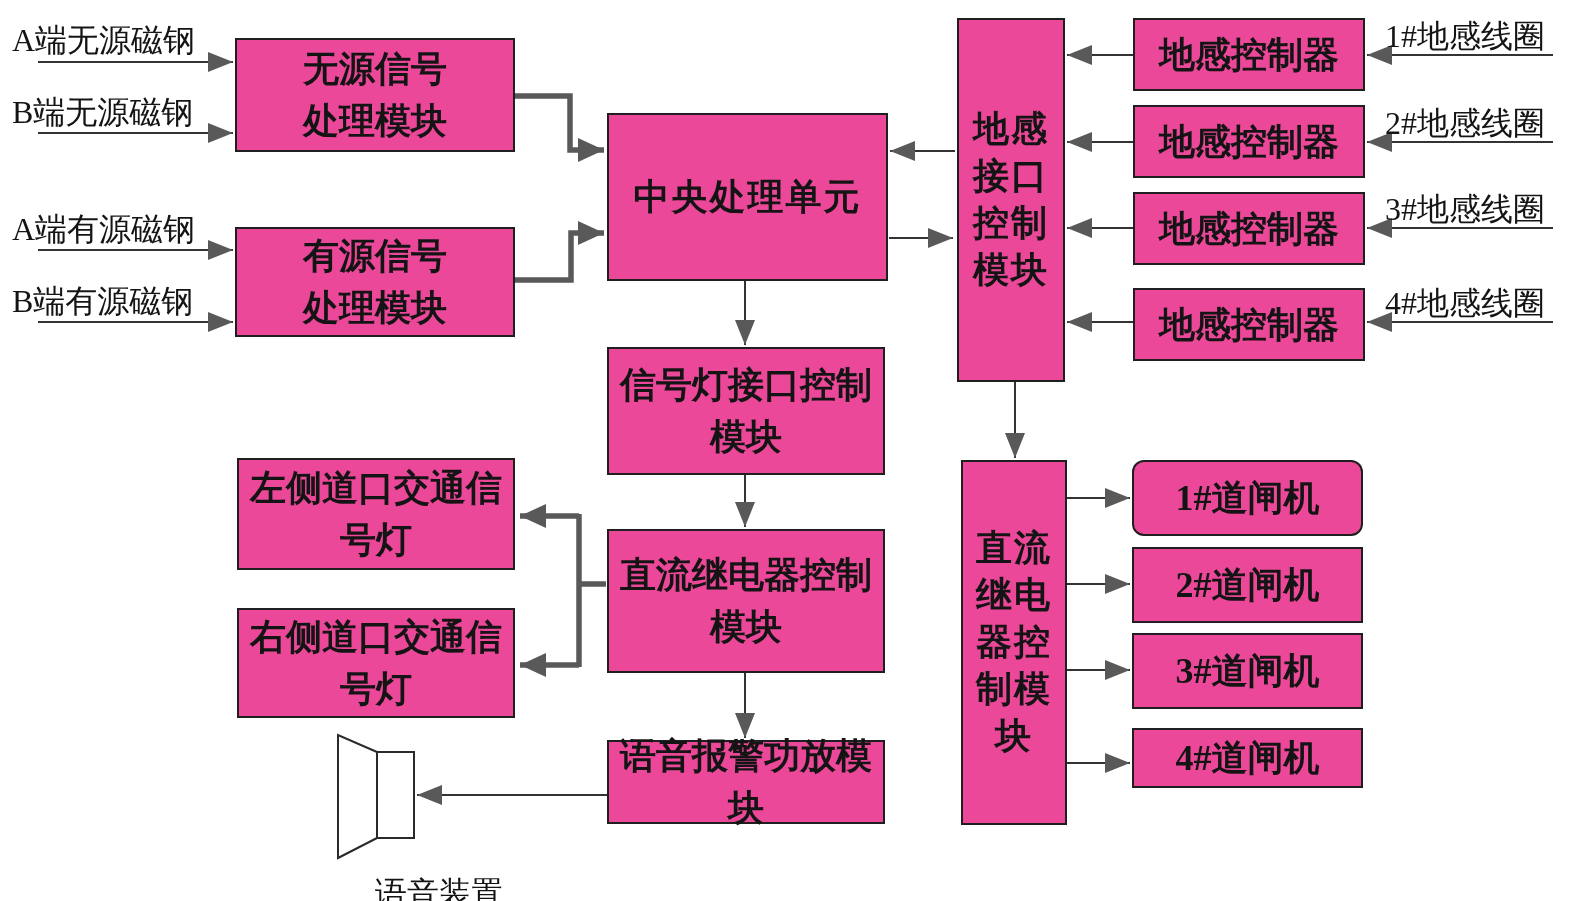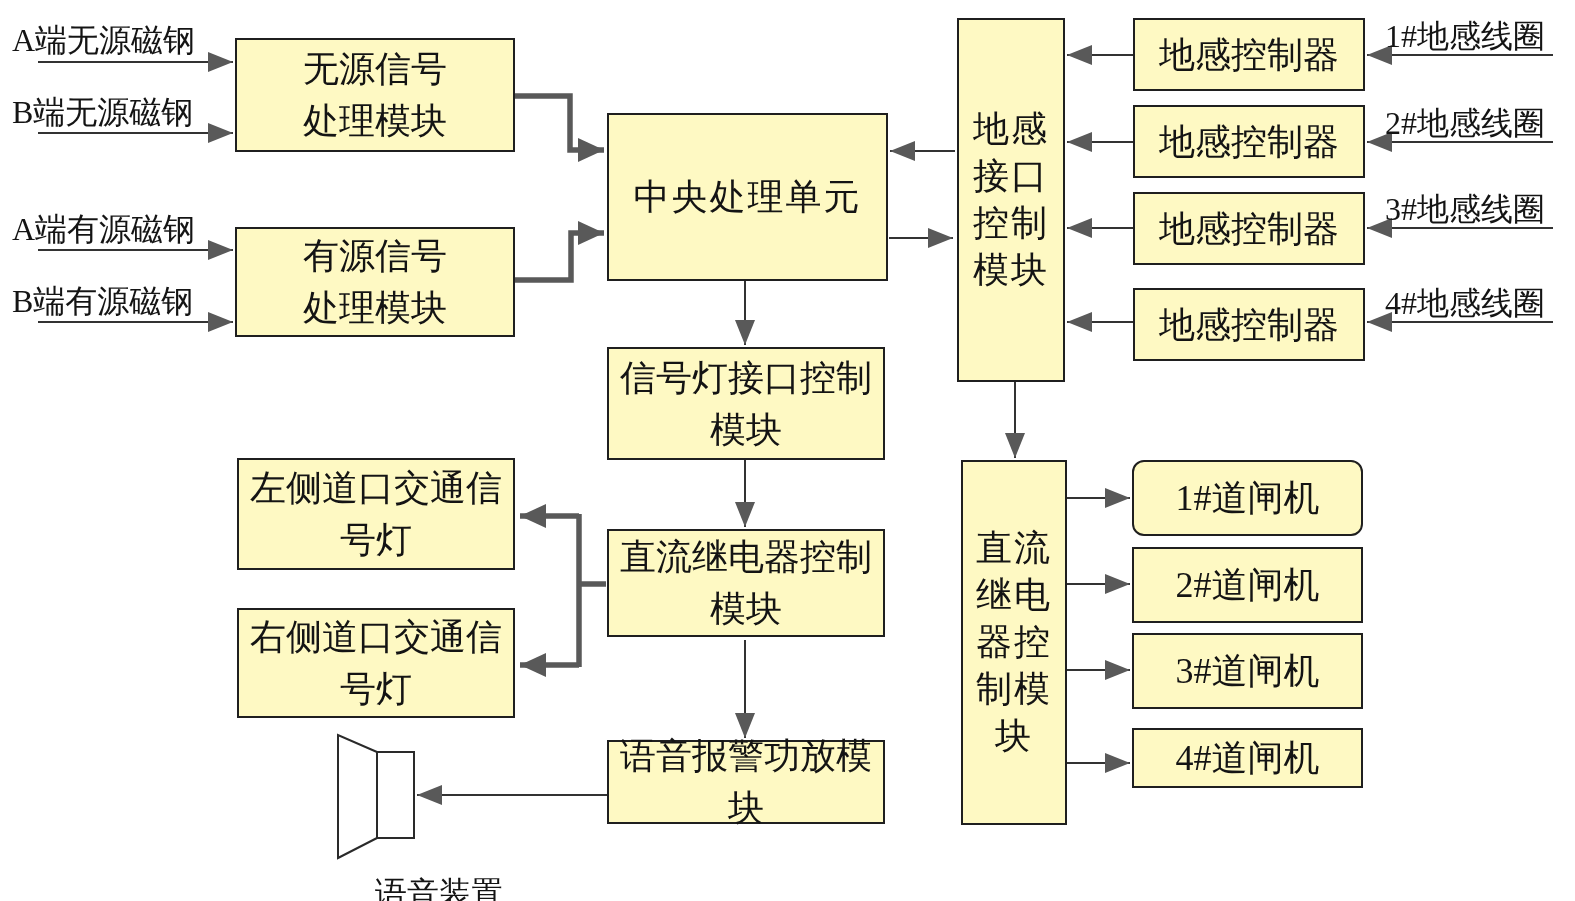--- a/index.html
+++ b/index.html
@@ -2,23 +2,23 @@
 <html><head>
 <meta charset="utf-8">
 <style>
   html,body{margin:0;padding:0;background:#ffffff;}
   .canvas{
     position:relative;width:1575px;height:901px;background:#ffffff;overflow:hidden;
     font-family:"Liberation Serif","DejaVu Serif",serif;color:#111;
   }
   .wires{position:absolute;left:0;top:0;width:1575px;height:901px;}
   .box{
-    position:absolute;box-sizing:border-box;background:#fef9c3;
+    position:absolute;box-sizing:border-box;background:#ec4899;
     border:2px solid #1f1f1f;display:flex;align-items:center;justify-content:center;
-    text-align:center;font-size:36px;line-height:52px;white-space:pre-line;color:#141414;
+    text-align:center;font-size:36px;line-height:52px;white-space:pre-line;color:#141414;font-weight:bold;
   }
   .box.vtext{line-height:47px;letter-spacing:2px;}
   .box.single{letter-spacing:2px;}
   .lbl{
     position:absolute;font-size:32px;line-height:34px;white-space:nowrap;color:#141414;
   }
 </style>
 </head>
 <body>
 
@@ -84,23 +84,23 @@
   <div class="lbl" style="left:12px;top:23px;">A端无源磁钢</div>
   <div class="lbl" style="left:12px;top:95px;">B端无源磁钢</div>
   <div class="lbl" style="left:12px;top:284px;">B端有源磁钢</div>
   <div class="lbl" style="left:12px;top:212px;">A端有源磁钢</div>
 
   <div class="box" style="left:235px;top:38px;width:280px;height:114px;">无源信号
 处理模块</div>
   <div class="box" style="left:235px;top:227px;width:280px;height:110px;">有源信号
 处理模块</div>
   <div class="box single" style="left:607px;top:113px;width:281px;height:168px;">中央处理单元</div>
-  <div class="box" style="left:607px;top:347px;width:278px;height:113px;">信号灯接口控制
+  <div class="box" style="left:607px;top:347px;width:278px;height:128px;">信号灯接口控制
 模块</div>
-  <div class="box" style="left:607px;top:529px;width:278px;height:108px;">直流继电器控制
+  <div class="box" style="left:607px;top:529px;width:278px;height:144px;">直流继电器控制
 模块</div>
   <div class="box" style="left:607px;top:740px;width:278px;height:84px;">语音报警功放模
 块</div>
   <div class="box" style="left:237px;top:458px;width:278px;height:112px;">左侧道口交通信
 号灯</div>
   <div class="box" style="left:237px;top:608px;width:278px;height:110px;">右侧道口交通信
 号灯</div>
 
   <div class="box vtext" style="left:957px;top:18px;width:108px;height:364px;">地感
 接口

